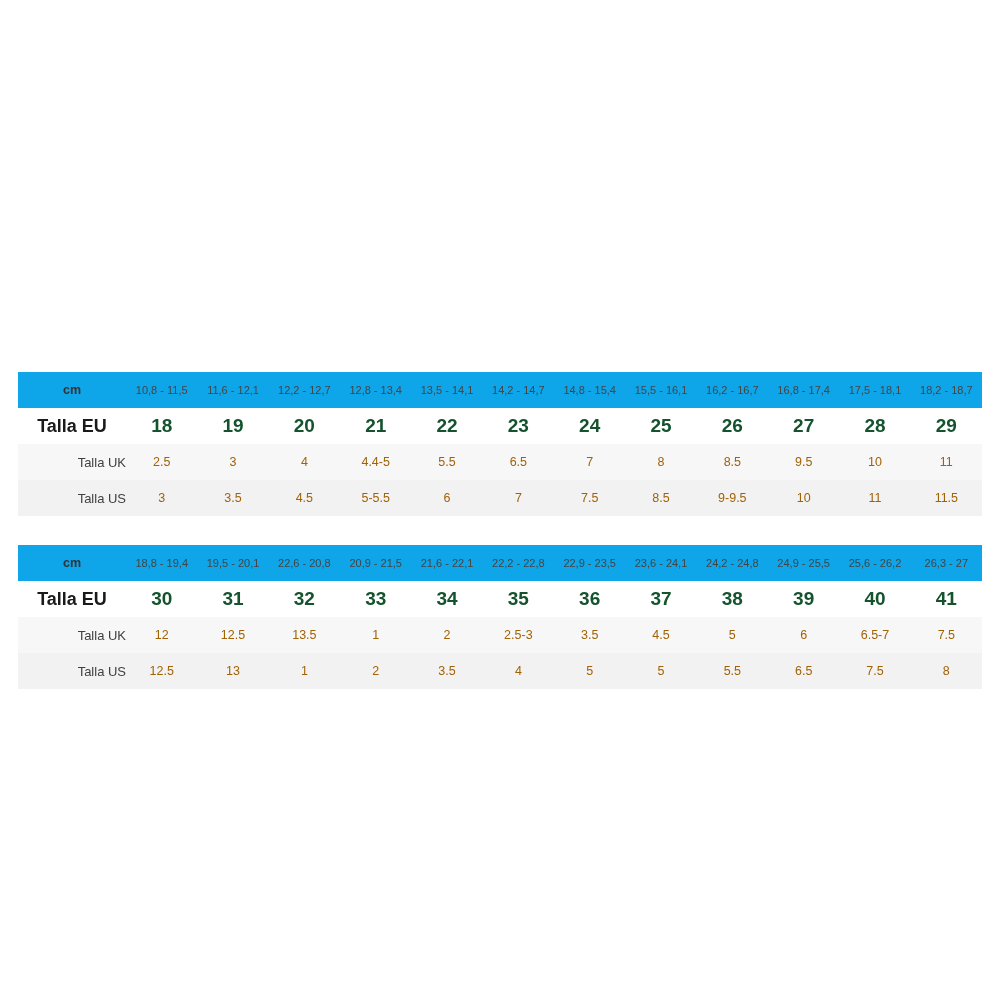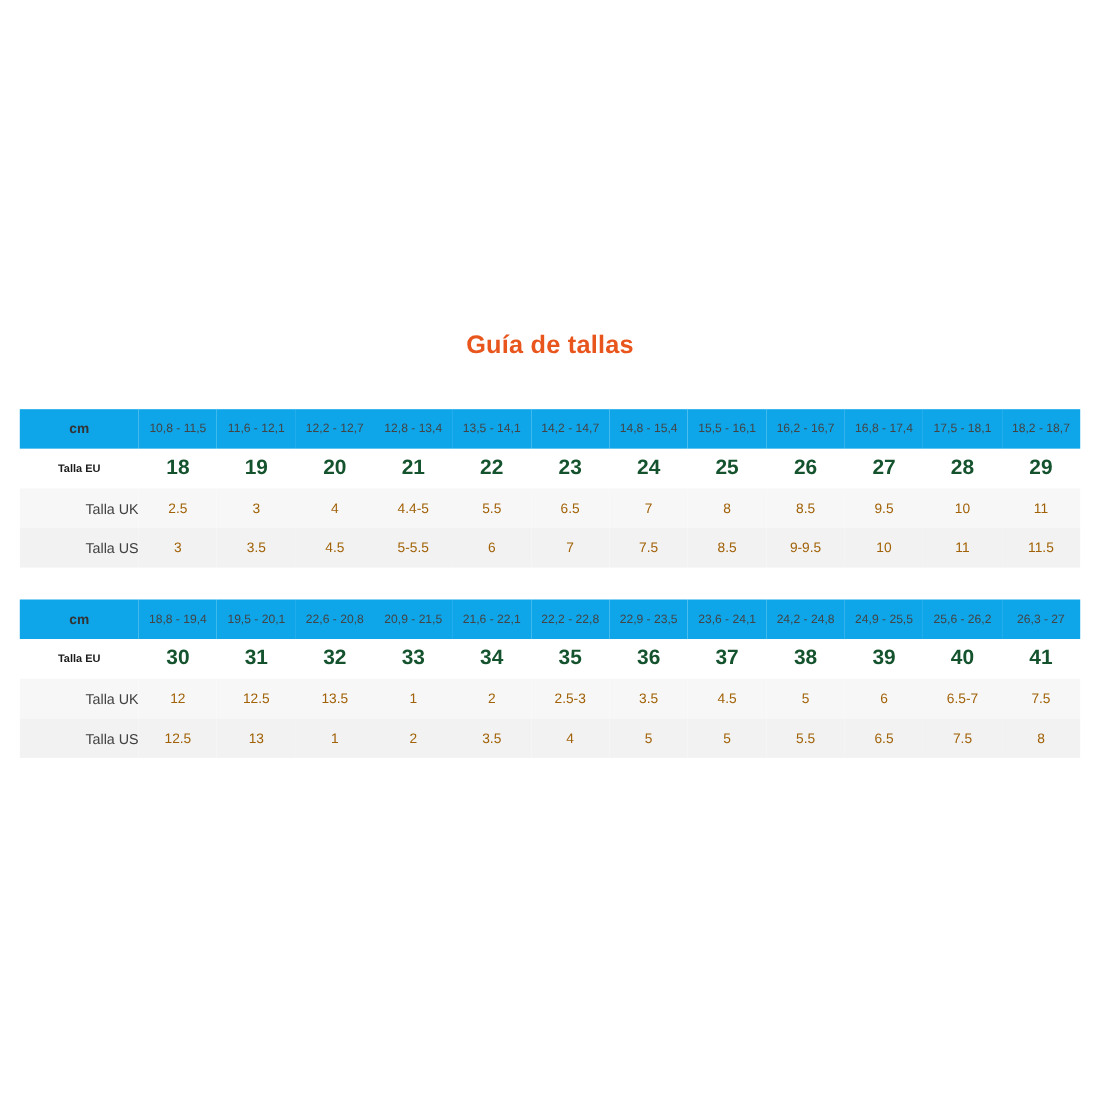--- a/index.html
+++ b/index.html
@@ -61,21 +61,21 @@
   tr.row-uk td { background: #f7f7f7; }
   tr.row-us td { background: #f2f2f2; }
 
   td.label-cell {
     width: 108px;
     font-weight: bold;
     font-size: 13px;
     color: #333333;
   }
   tr.row-header td.label-cell { font-size: 12.5px; color: #333333; }
-  tr.row-eu td.label-cell { font-size: 10px; }
+  tr.row-eu td.label-cell { font-size: 18px; }
   tr.row-uk td.label-cell, tr.row-us td.label-cell { font-weight: normal; color: #404040; font-size: 13px; text-align: right; }
 
   td.data-cell {
     width: 71.3px;
   }
   tr.row-header td.data-cell {
     font-size: 11px;
     color: #444444;
     font-weight: normal;
   }
@@ -87,21 +87,20 @@
   tr.row-uk td.data-cell, tr.row-us td.data-cell {
     font-size: 12.5px;
     color: #a16207;
   }
 </style>
 </head>
 <body>
 
 <div class="page">
 
-  <div class="title">Guía de tallas</div>
 
   <div class="table-wrap first">
     <table class="size-table">
       <tbody>
         <tr class="row-header">
           <td class="label-cell">cm</td>
           <td class="data-cell">10,8 - 11,5</td>
           <td class="data-cell">11,6 - 12,1</td>
           <td class="data-cell">12,2 - 12,7</td>
           <td class="data-cell">12,8 - 13,4</td>

